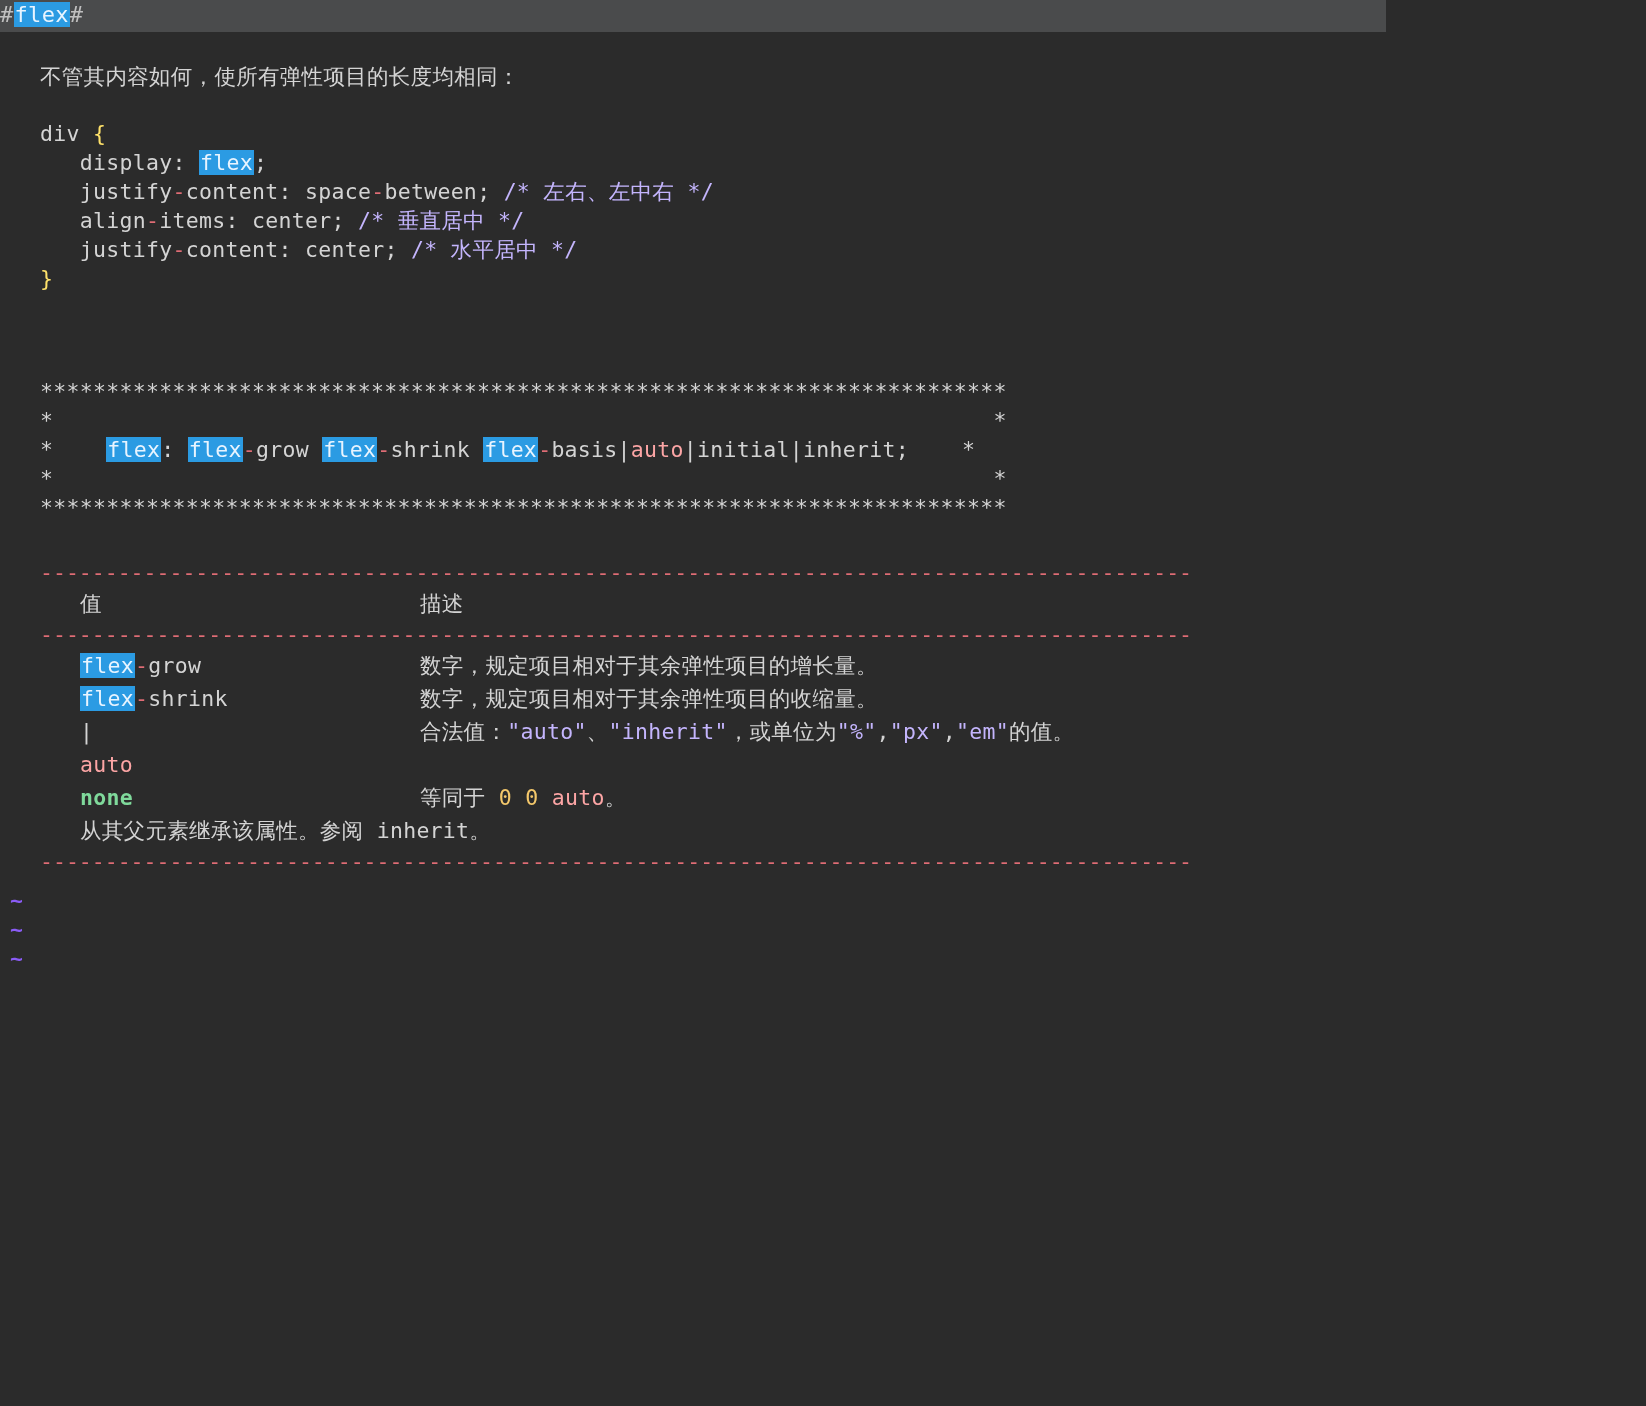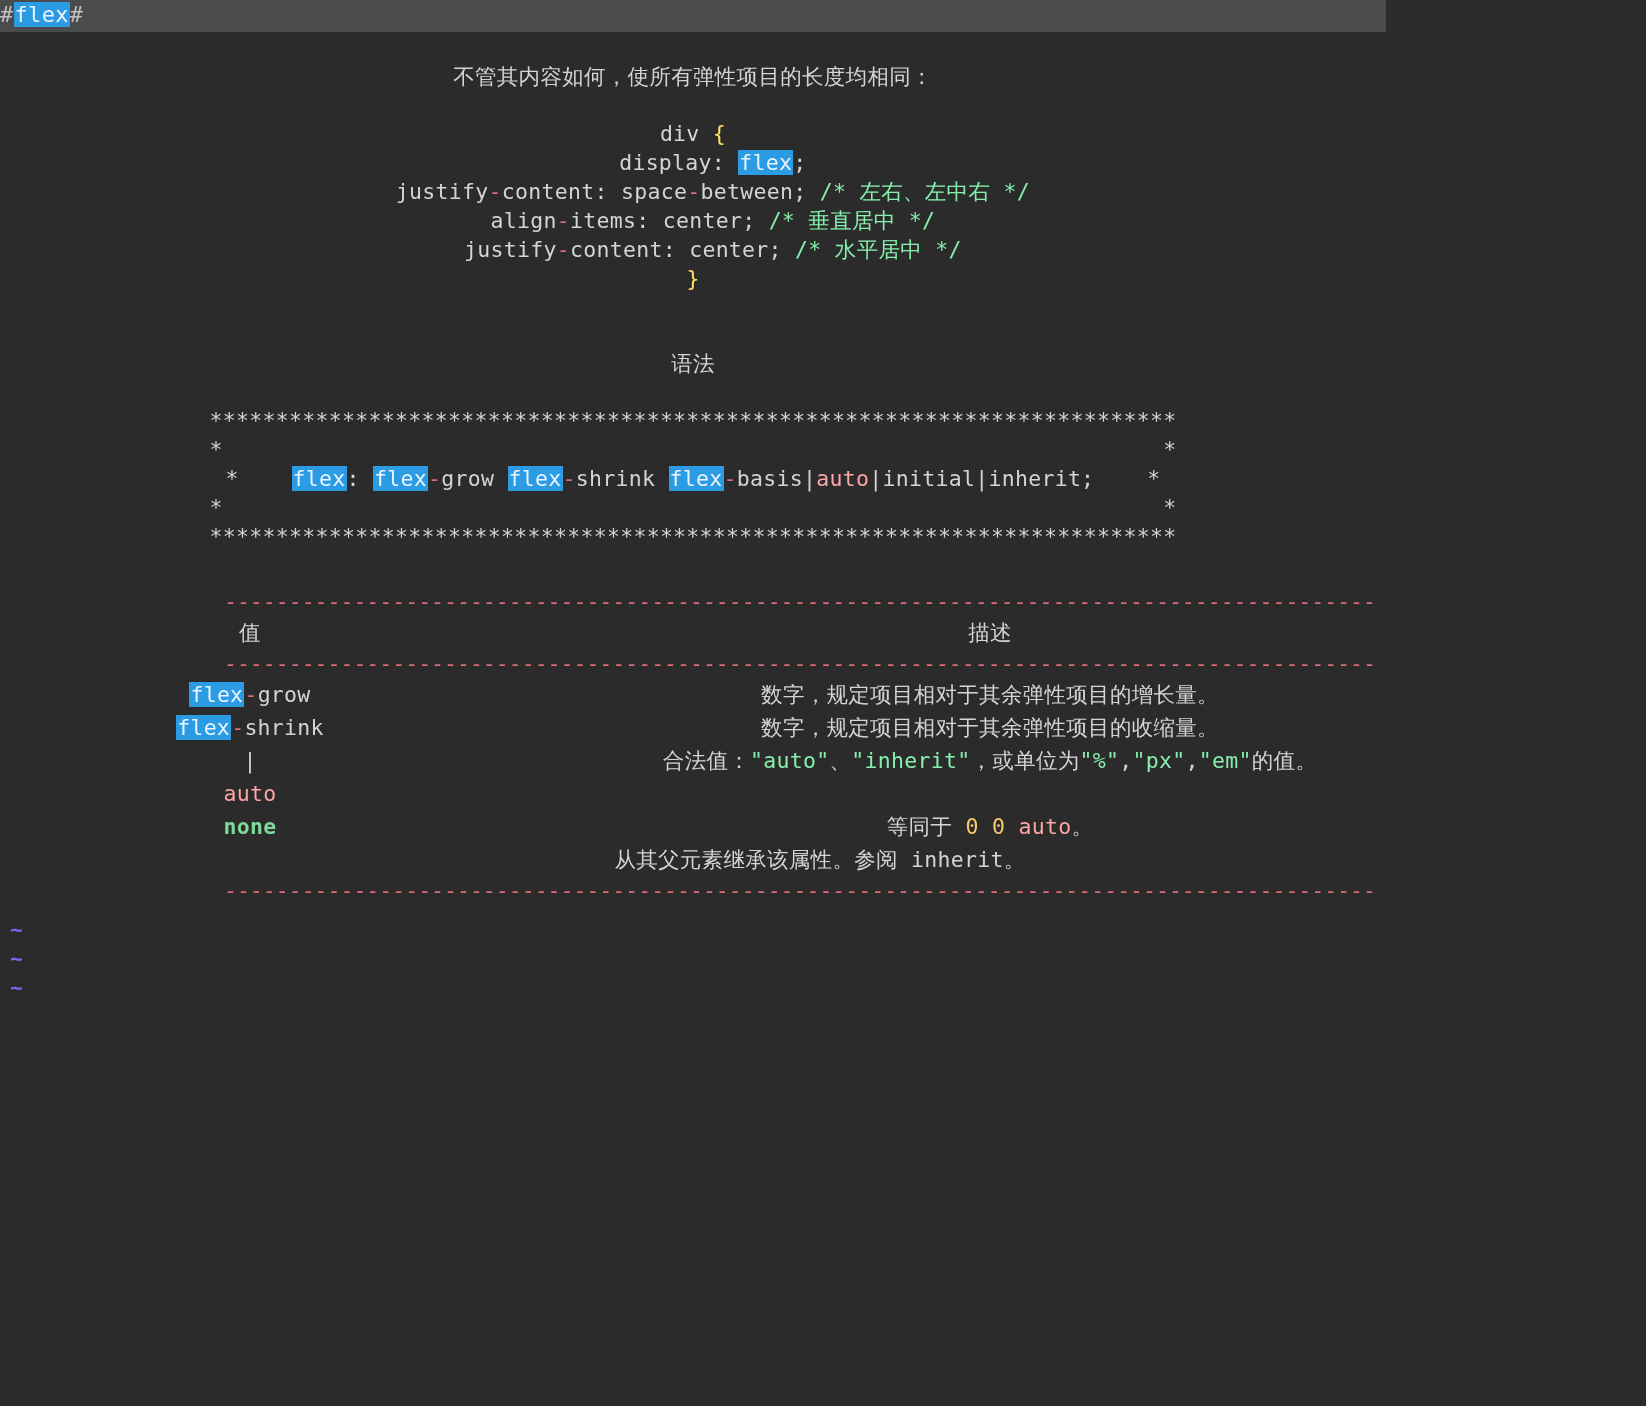--- a/index.html
+++ b/index.html
@@ -17,29 +17,28 @@
   
   .titlebar{
     background:#4a4b4c;
     padding:0 0 2px 0;
     color:#d4d4d4;
     font-size:22px;
   }
   .titlebar .dim{color:#c0c0c0;}
   .content{
     padding:30px 40px 10px 40px;
-    text-align:center;
   }
   .blank{height:28px;}
   
   .hl{background:#2b9be3;color:#e8f4ff;padding:0 1px;border-radius:0;}
   .punc-yel{color:#ffe26a;}
   .dash-red{color:#e06c75;}
   .num{color:#f4c86b;}
-  .cmt{color:#86efac;}
+  .cmt{color:#c4b5fd;}
   .kw-auto{color:#fca5a5;}
   .kw-none{color:#7fd99b;font-weight:bold;}
   .tilde{color:#8a5cf6;font-weight:600;padding-left:10px;}
   
   .tbl{width:1520px;margin-top:8px;}
   .hr{
     color:#e06c75;
     white-space:pre;
     overflow:hidden;
     letter-spacing:0;
@@ -69,21 +68,20 @@
 
     <div class="line">   <span>align</span><span class="dash-red">-</span><span>items</span>: <span>center</span><span>;</span> <span class="cmt">/* 垂直居中 */</span></div>
 
     <div class="line">   <span>justify</span><span class="dash-red">-</span><span>content</span>: <span>center</span><span>;</span> <span class="cmt">/* 水平居中 */</span></div>
 
     <div class="line"><span class="punc-yel">}</span></div>
 
     <div class="blank"></div>
     <div class="blank"></div>
 
-    <div class="line">语法</div>
     <div class="blank"></div>
 
     <div class="line">*************************************************************************</div>
     <div class="line"><span>*</span>                                                                       <span>*</span></div>
     <div class="line"><span>*</span>    <span class="hl">flex</span><span>:</span> <span class="hl">flex</span><span class="dash-red">-</span><span>grow</span> <span class="hl">flex</span><span class="dash-red">-</span><span>shrink</span> <span class="hl">flex</span><span class="dash-red">-</span><span>basis</span><span>|</span><span class="kw-auto">auto</span><span>|initial|inherit;</span>    <span>*</span></div>
     <div class="line"><span>*</span>                                                                       <span>*</span></div>
     <div class="line">*************************************************************************</div>
 
     <div class="blank"></div>
 

